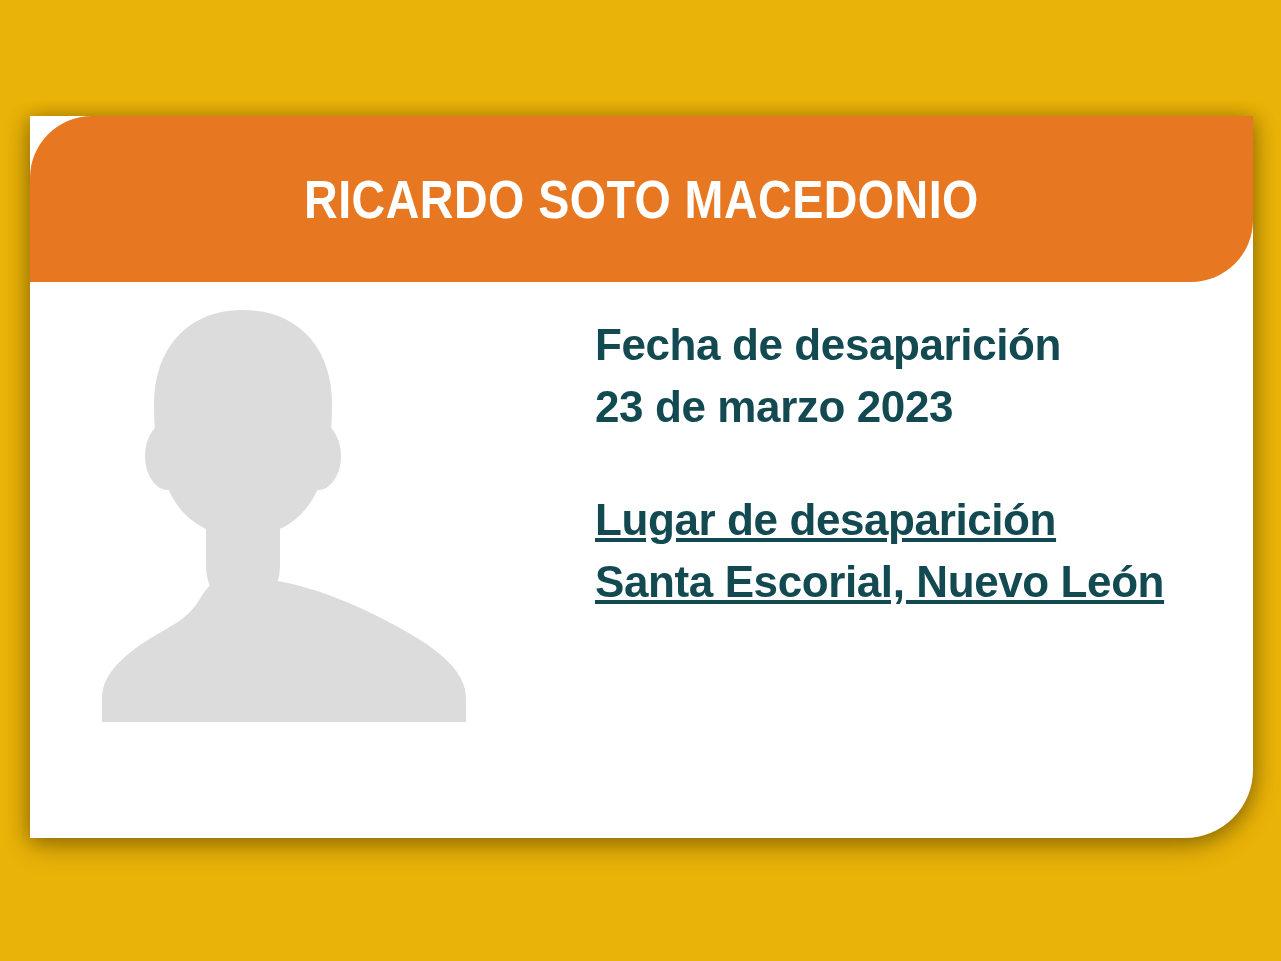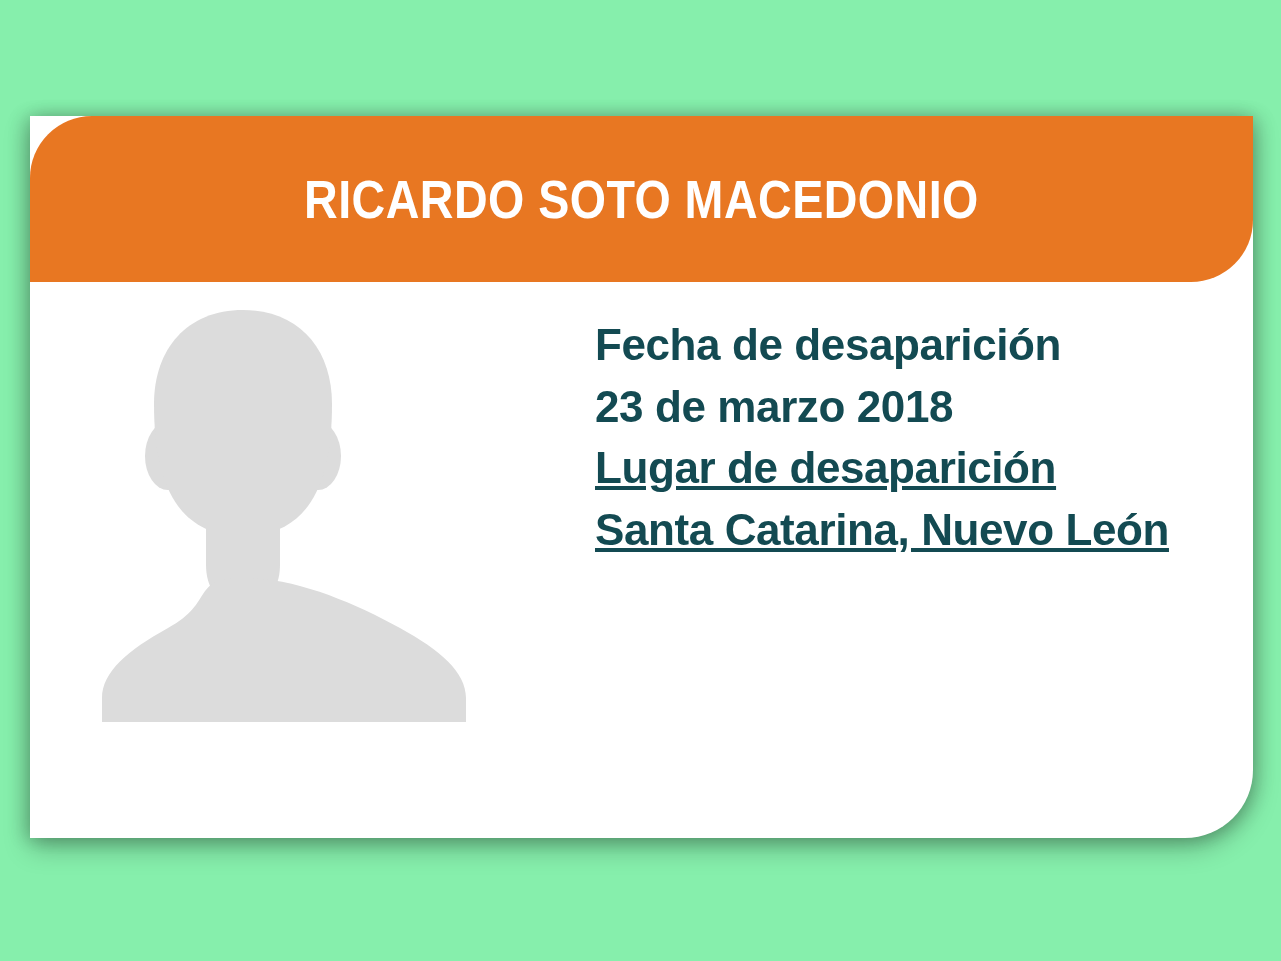--- a/index.html
+++ b/index.html
@@ -9,21 +9,21 @@
     height: 961px;
     background: #ffffff;
     font-family: "Liberation Sans", sans-serif;
     overflow: hidden;
   }
 
   #stage {
     position: relative;
     width: 1281px;
     height: 961px;
-    background: #86efac;
+    background: #eab308;
   }
 
   
   .card {
     position: absolute;
     left: 30px;
     top: 116px;
     width: 1223px;
     height: 722px;
     background: #ffffff;
@@ -82,21 +82,21 @@
 
   
   .details {
     position: absolute;
     left: 565px;
     top: 32px;
     width: 640px;
     color: #134a52;
   }
 
-  .detail-block { }
+  .detail-block { margin-bottom: 52px; }
   .detail-block:last-child { margin-bottom: 0; text-decoration: underline; }
 
   .detail-line {
     font-family: "Liberation Sans", sans-serif;
     font-size: 44px;
     font-weight: 700;
     line-height: 1.40;
     letter-spacing: -0.4px;
     color: #134a52;
     white-space: nowrap;
@@ -152,25 +152,25 @@
                        L 143 420 Z" opacity="0"></path>
             </g>
           </svg>
         </span>
       </div>
 
       <div class="details">
 
         <div class="detail-block">
           <div class="detail-line">Fecha de desaparición</div>
-          <div class="detail-line">23 de marzo 2018</div>
+          <div class="detail-line">23 de marzo 2023</div>
         </div>
 
         <div class="detail-block">
           <div class="detail-line">Lugar de desaparición</div>
-          <div class="detail-line">Santa Catarina, Nuevo León</div>
+          <div class="detail-line">Santa Escorial, Nuevo León</div>
         </div>
 
       </div>
 
     </div>
   </div>
 </div>
 
 </body></html>

